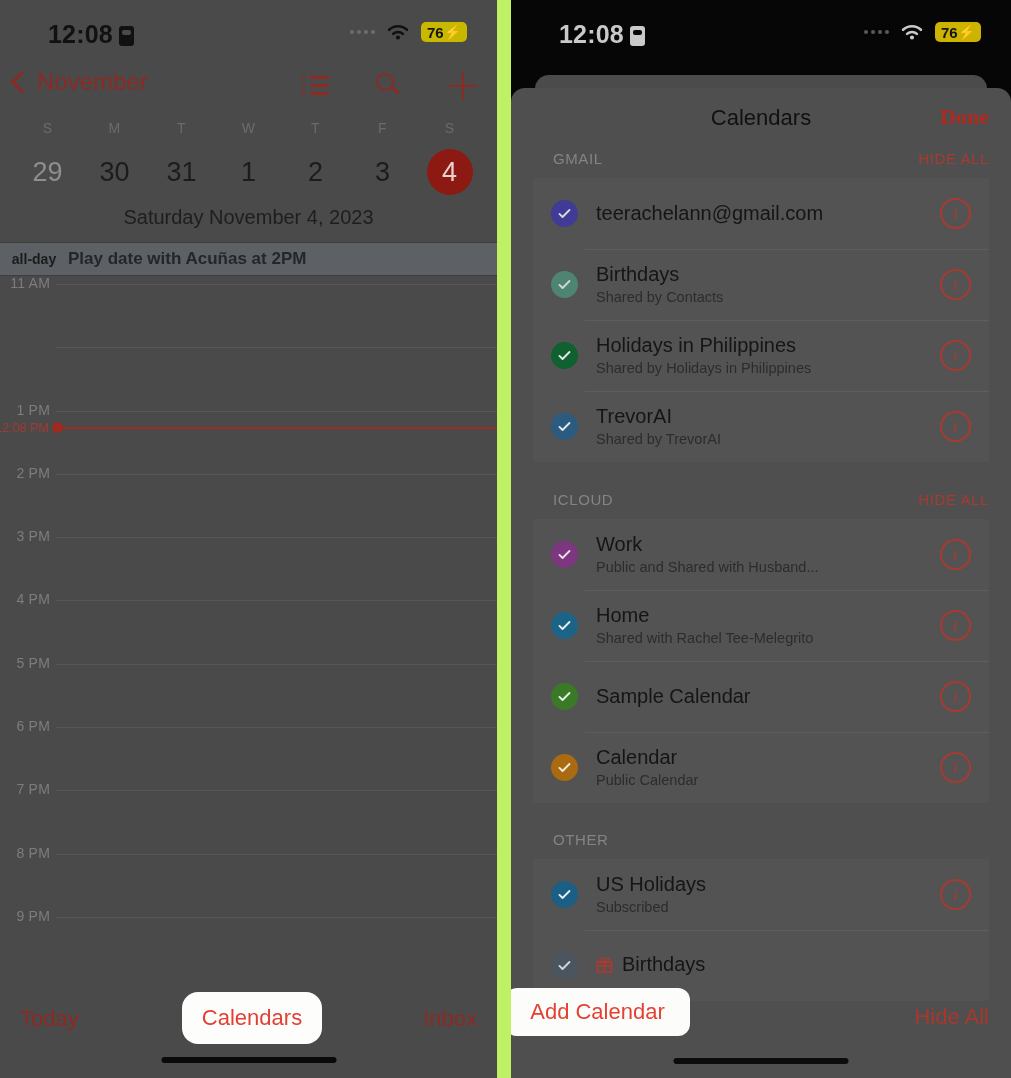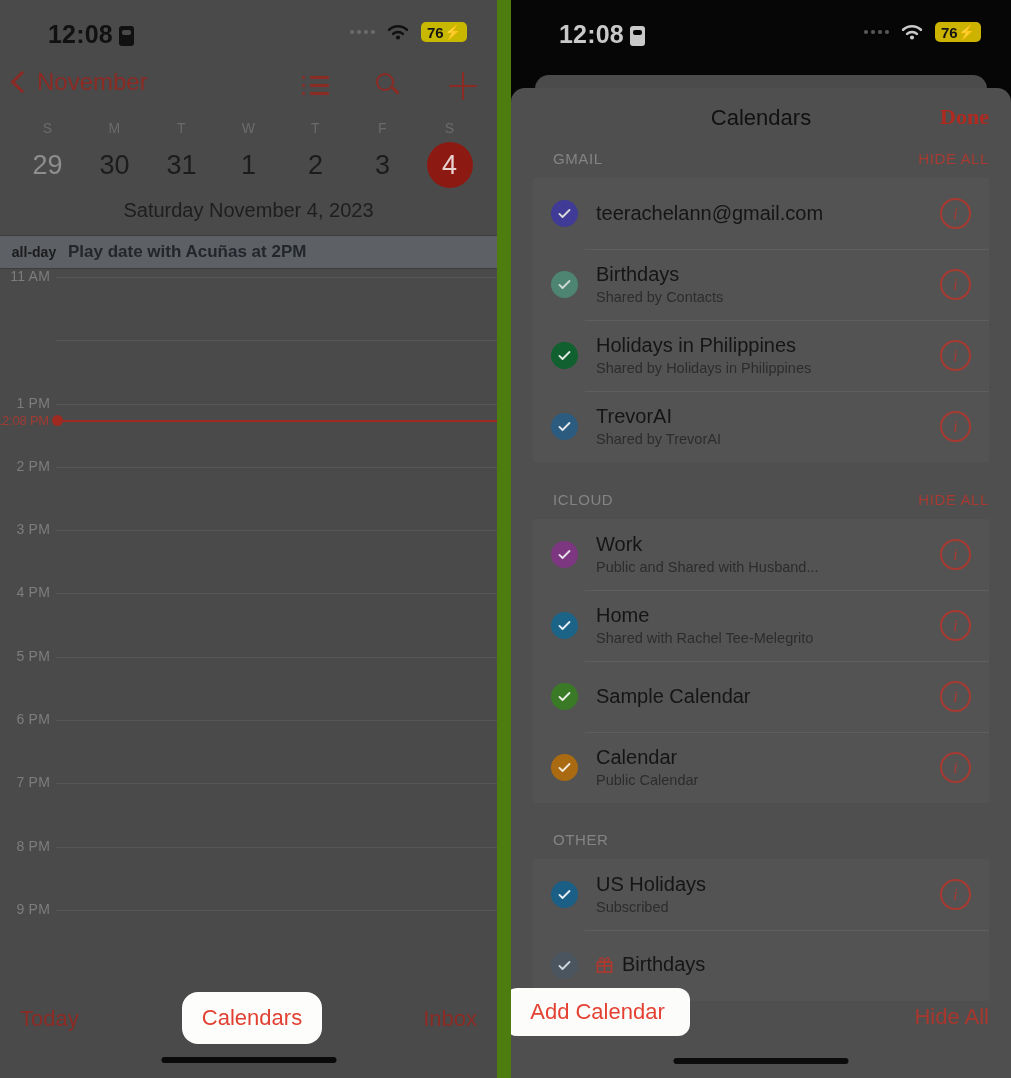--- a/index.html
+++ b/index.html
@@ -1,18 +1,18 @@
 <!DOCTYPE html>
 <html><head>
 <meta charset="utf-8">
 <style>
   html,body{margin:0;padding:0;background:#ffffff;}
   body{width:1011px;height:1078px;font-family:"Liberation Sans",sans-serif;overflow:hidden;}
 
-  .stage{position:relative;width:1011px;height:1078px;background:#4d7c0f;}
+  .stage{position:relative;width:1011px;height:1078px;background:#bef264;}
 
   
   .panel{position:absolute;top:0;height:1078px;overflow:hidden;}
   .panel-left{left:0;width:497px;background:#4a4a4a;}
   .panel-right{left:511px;width:500px;background:#060606;}
 
   
   .statusbar{position:relative;height:70px;}
   .sb-time{position:absolute;left:48px;top:20px;font-size:25px;font-weight:bold;letter-spacing:.2px;}
   .sb-lock{display:inline-block;width:15px;height:20px;border-radius:3px;vertical-align:-3px;margin-left:6px;position:relative;}
@@ -58,21 +58,21 @@
   .ico-search:before{content:"";position:absolute;left:0;top:0;width:18px;height:18px;border:2.8px solid currentColor;border-radius:50%;box-sizing:border-box;}
   .ico-search:after{content:"";position:absolute;left:15px;top:16px;width:9px;height:2.8px;background:currentColor;transform:rotate(45deg);border-radius:2px;}
   .ico-plus{position:relative;width:28px;height:28px;}
   .ico-plus:before,.ico-plus:after{content:"";position:absolute;background:currentColor;border-radius:1px;}
   .ico-plus:before{left:0;top:12.6px;width:28px;height:2.8px;}
   .ico-plus:after{top:0;left:12.6px;height:28px;width:2.8px;}
 
   .dow-row{display:flex;padding:0 14px;margin-top:2px;}
   .dow-row div{flex:1;text-align:center;font-size:14px;color:#6b6b6b;letter-spacing:.3px;}
   .dates-row{display:flex;padding:0 14px;margin-top:6px;align-items:center;}
-  .dates-row div{flex:1;text-align:center;font-size:27px;color:#1c1c1c;position:relative;}
+  .dates-row div{flex:1;text-align:center;font-size:27px;color:#1c1c1c;position:relative;margin-top:7px;}
   .dates-row div.muted{color:#8e8e8e;}
   .dates-row div.sel span{display:inline-flex;align-items:center;justify-content:center;width:46px;height:46px;border-radius:50%;background:#8d1a12;color:#e8d2d0;}
   .date-title{text-align:center;font-size:20px;color:#1e1e1e;margin-top:11px;}
 
   .allday-bar{margin-top:13px;height:32px;background:#5d6166;display:flex;align-items:center;border-top:1px solid #3d3d3d;border-bottom:1px solid #3d3d3d;}
   .allday-label{width:68px;text-align:center;font-size:14px;font-weight:bold;color:#1b1b1b;}
   .allday-title{font-size:17px;font-weight:bold;color:#23272b;}
 
   .grid{position:relative;height:640px;padding-top:8px;}
   .hour{position:relative;height:63.3px;}

